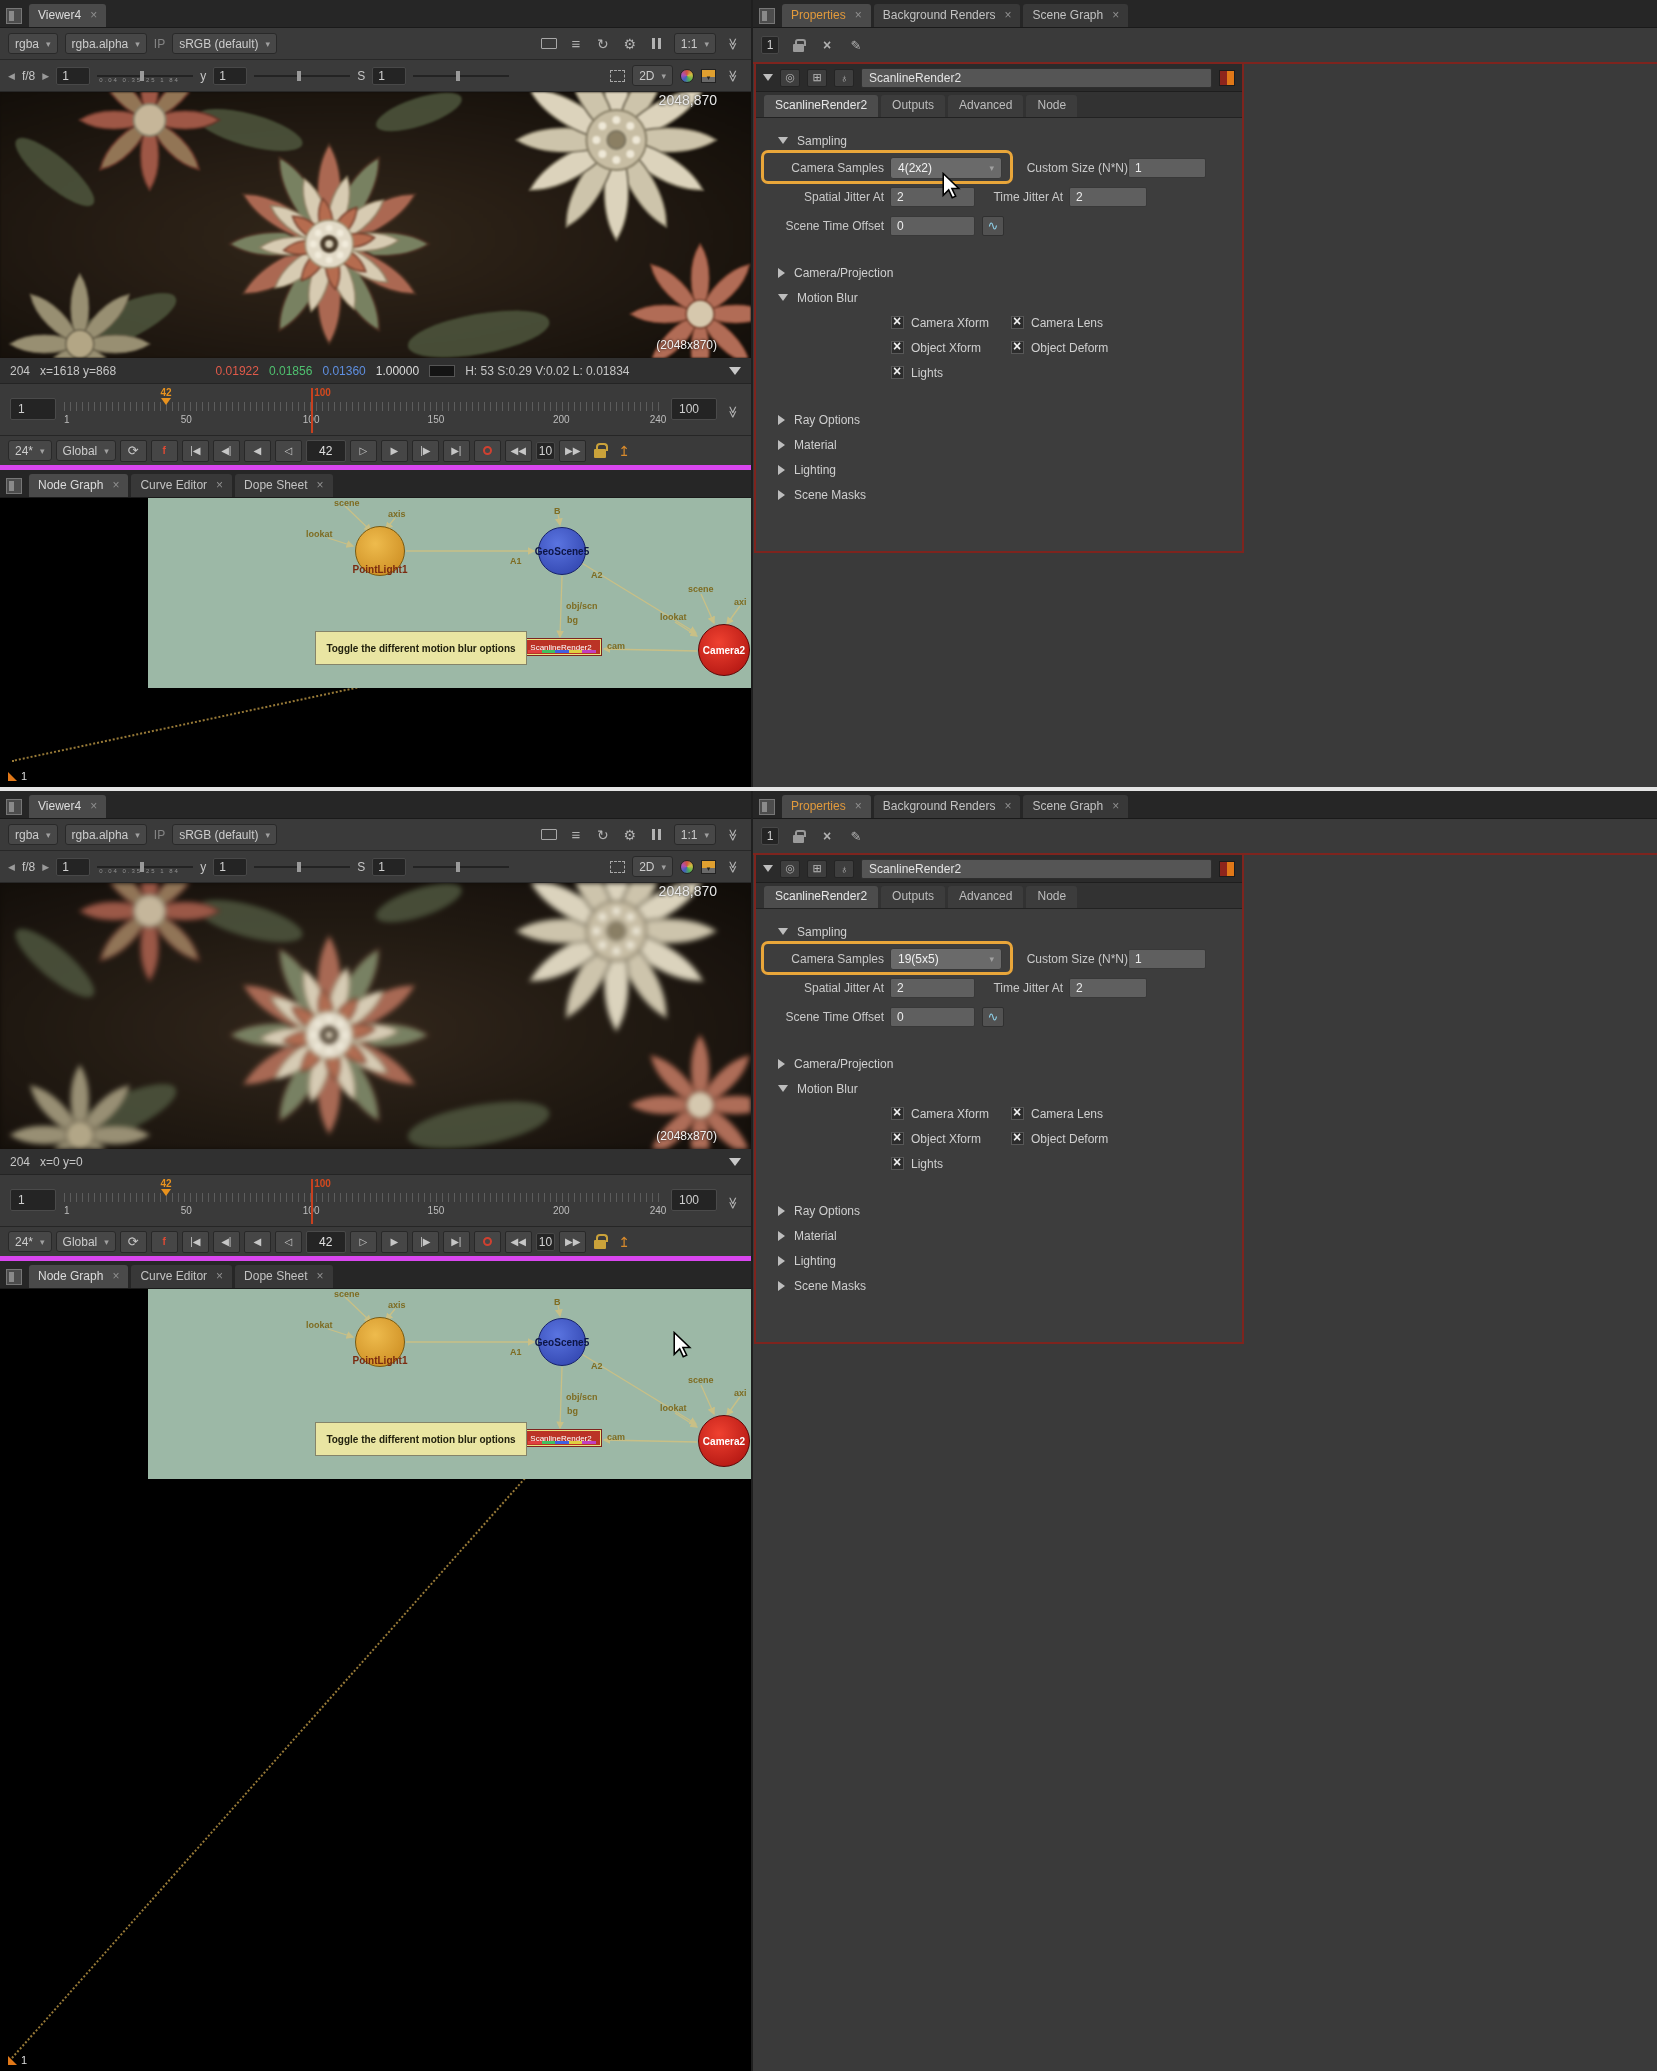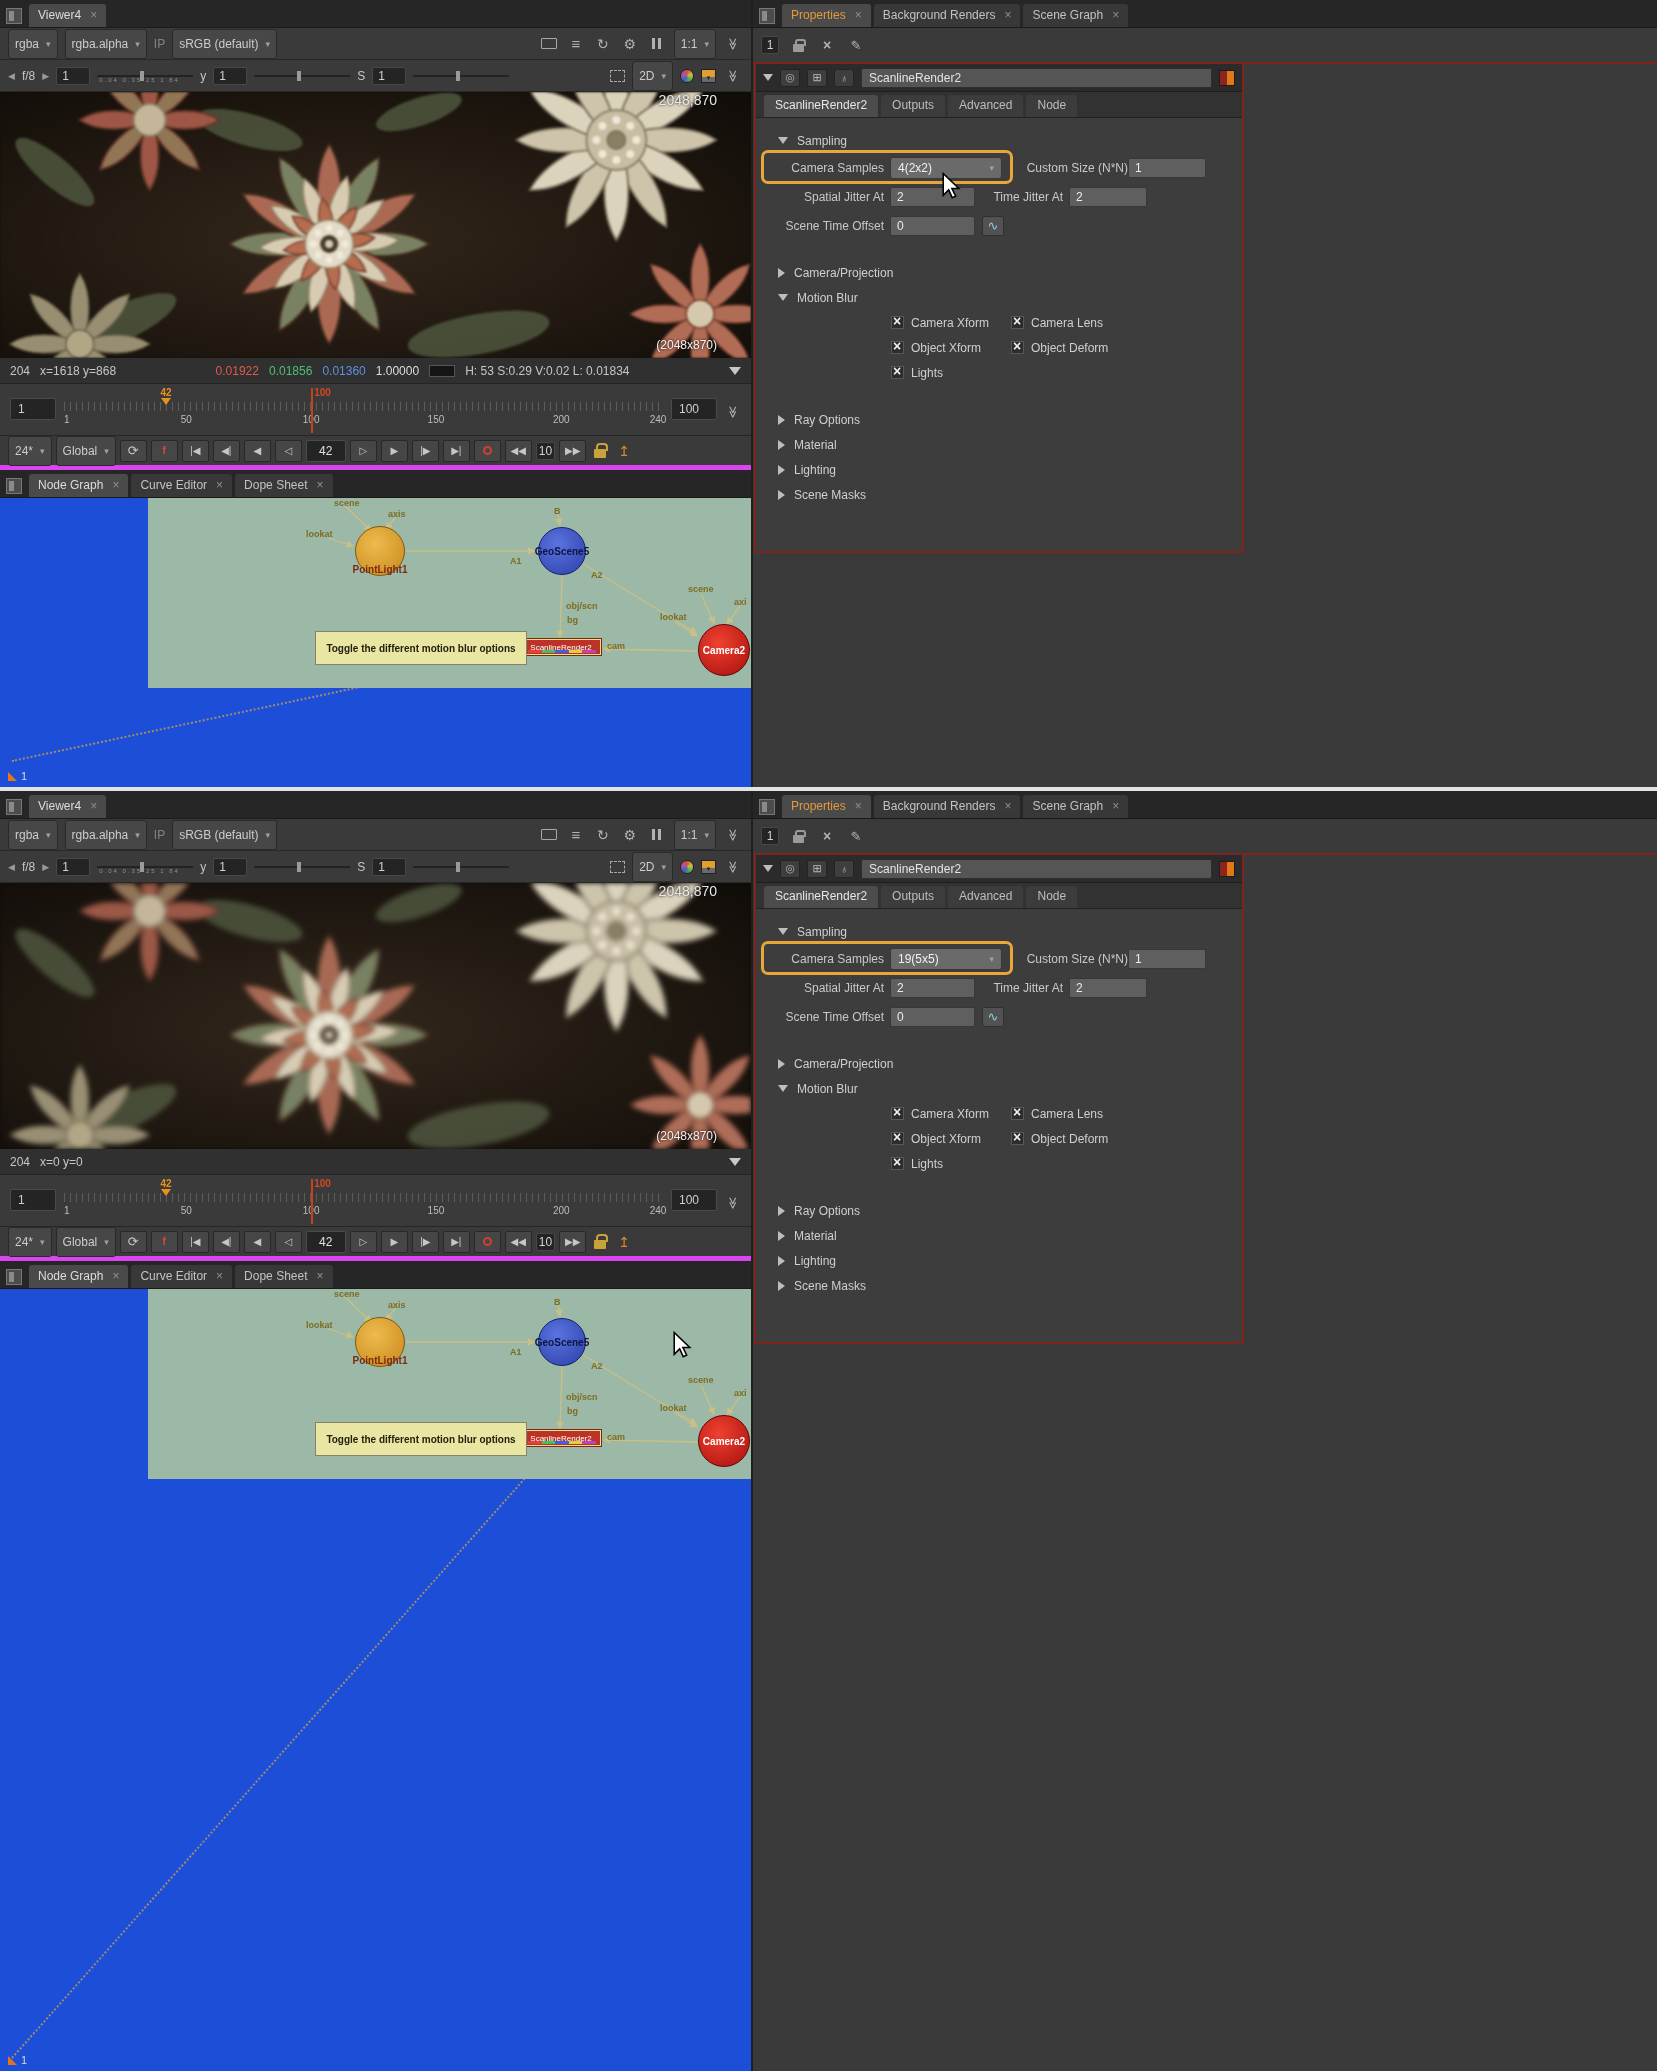--- a/index.html
+++ b/index.html
@@ -19,21 +19,21 @@
   .panel-icon { width:16px; height:16px; background:#4c4c4c; border:1px solid #777; margin:0 4px 3px 2px; position:relative; flex:none; }
   .panel-icon::after { content:""; position:absolute; left:2px; top:2px; width:5px; height:10px; background:#8a8a8a; }
   .tab { background:#383838; padding:4px 9px 5px 9px; display:flex; gap:9px; align-items:center; border-radius:3px 3px 0 0; color:#c2c2c2; white-space:nowrap; }
   .tab.active { background:#4a4a4a; color:#dcdcdc; }
   .tab.orange { color:#e29a3c; }
   .close-x { color:#8f8f8f; font-size:12px; line-height:10px; }
   .close-x::before { content:"×"; }
 
   
   .vtoolbar { height:32px; background:#3a3a3a; display:flex; align-items:center; gap:7px; padding:0 8px; border-bottom:1px solid #282828; flex:none; }
-  .dd { background:#474747; border:1px solid #292929; border-radius:3px; padding:2px 6px; display:flex; align-items:center; color:#cccccc; white-space:nowrap; height:30px; }
+  .dd { background:#474747; border:1px solid #292929; border-radius:3px; padding:2px 6px; display:flex; align-items:center; color:#cccccc; white-space:nowrap; height:21px; }
   .dd::after { content:"▾"; font-size:9px; color:#a0a0a0; margin-left:7px; }
   .ibtn { min-width:20px; height:20px; display:flex; align-items:center; justify-content:center; color:#b2b2b2; font-size:13px; }
   .spacer { flex:1; }
   .dim { color:#848484; }
   .g-monitor { width:16px; height:11px; border:1px solid #a8a8a8; border-radius:1px; }
   .g-menu::before { content:"≡"; font-size:15px; }
   .g-refresh::before { content:"↻"; font-size:14px; }
   .g-gear::before { content:"⚙"; font-size:14px; }
   .g-pause { width:9px; height:11px; border-left:3px solid #b2b2b2; border-right:3px solid #b2b2b2; }
   .g-chev2 { transform:rotate(90deg); font-size:12px; color:#b2b2b2; }
@@ -88,21 +88,21 @@
   .g-pf::before{content:"▷";} .g-sf::before{content:"▶";} .g-nk::before{content:"|▶";} .g-se::before{content:"▶|";}
   .g-rew::before{content:"◀◀";} .g-ffwd::before{content:"▶▶";}
   .g-sync::before{content:"⟳";font-size:13px;}
   .g-stop { width:9px; height:9px; border:2px solid #d04030; border-radius:50%; }
   .frame-box { min-width:40px; height:22px; background:#242424; border:1px solid #4a4a4a; display:flex; align-items:center; justify-content:center; color:#e0e0e0; border-radius:2px; }
   .lock-icon { width:12px; height:9px; background:#caa23a; border-radius:1px; position:relative; margin-top:5px; }
   .lock-icon::before { content:""; position:absolute; top:-6px; left:2px; width:8px; height:6px; border:2px solid #caa23a; border-bottom:none; border-radius:4px 4px 0 0; }
   .export-icon::before { content:"↥"; color:#d88a2c; font-size:14px; }
 
   
-  .ng-area { flex:1; background:#1d4ed8; position:relative; overflow:hidden; }
+  .ng-area { flex:1; background:#000000; position:relative; overflow:hidden; }
   .ng-canvas { position:absolute; left:148px; top:0; width:605px; height:190px; background:#9cb8a6; }
   .edges { position:absolute; inset:0; }
   .ng-lbl { position:absolute; font-size:9px; color:#7e6c22; font-weight:bold; white-space:nowrap; }
   .node-circle { position:absolute; border-radius:50%; display:flex; align-items:flex-end; justify-content:center; font-size:10px; font-weight:bold; }
   .node-light { left:207px; top:28px; width:50px; height:50px; background:radial-gradient(circle at 40% 35%,#eebb4d,#c8871c); border:1px solid #7a5a10; color:#7a2a10; }
   .node-geo { left:390px; top:29px; width:48px; height:48px; background:radial-gradient(circle at 40% 35%,#5a74e0,#2c3fa8); border:1px solid #16216b; color:#0d1545; align-items:center; }
   .node-cam { left:550px; top:126px; width:52px; height:52px; background:radial-gradient(circle at 40% 35%,#ef4130,#a80f0d); border:1px solid #5f0606; color:#ffffff; align-items:center; }
   .node-circle > span { pointer-events:none; }
   .render-node { position:absolute; left:373px; top:141px; width:80px; height:16px; background:#bb3326; border:1px solid #e8e480; box-shadow:0 0 0 1px #7e241e; display:flex; align-items:center; justify-content:center; font-size:8px; color:#fff; white-space:nowrap; overflow:hidden; }
   .render-node::after { content:""; position:absolute; left:6px; bottom:1px; height:3px; width:68px;

